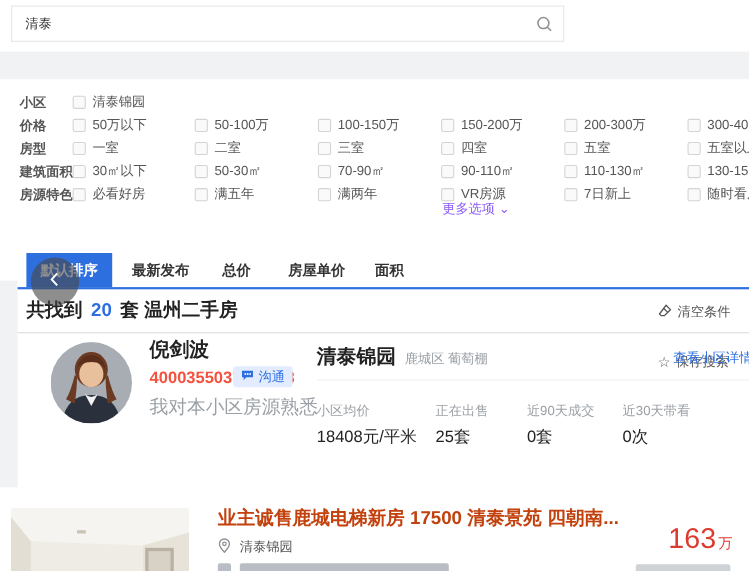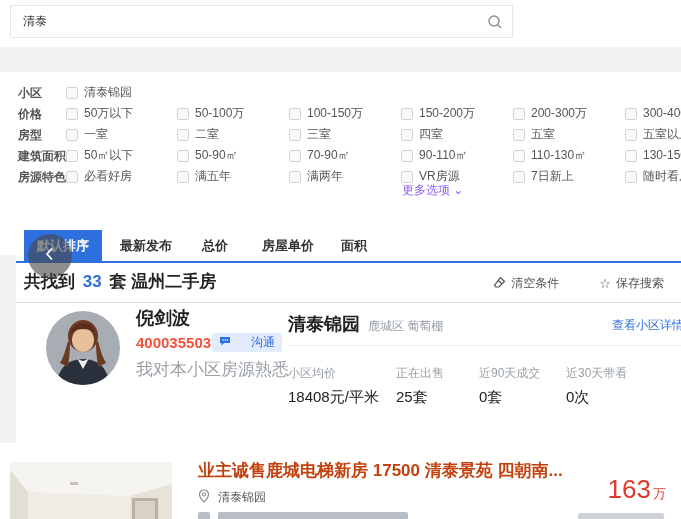--- a/index.html
+++ b/index.html
@@ -35,31 +35,31 @@
   .tab { position:absolute; top:0; height:31px; line-height:31px; font-size:13px;
     font-weight:bold; color:#333; cursor:pointer; }
   .tab.active { left:8px; width:78px; background:#2e6fe0; color:#fff; text-align:center; }
   .t1{left:104px}.t2{left:186px}.t3{left:246px}.t4{left:325px}
   .back-circle { position:absolute; left:12px; top:9px; width:44px; height:44px;
     border-radius:50%; background:rgba(72,72,72,.62); display:flex; align-items:center;
     justify-content:center; cursor:pointer; z-index:6; }
   .results-row { position:absolute; left:8px; top:45px; font-size:17px; font-weight:bold;
     color:#222; }
   .results-row .cnt { color:#2e6fe0; padding:0 3px; }
-  .hdr-links { position:absolute; right:33px; top:50px; display:flex; gap:40px;
-    font-size:12px; color:#555; }
+  .hdr-links { position:absolute; right:33px; top:50px; display:flex; gap:29px;
+    font-size:12px; color:#555;flex-direction:column; }
   .hdr-link { display:flex; align-items:center; gap:5px; cursor:pointer; }
   .divider { position:absolute; left:0; top:77px; width:681px; height:1px; background:#dcdcdc; }
 
   .avatar { position:absolute; left:30px; top:86px; width:74px; height:74px;
     border-radius:50%; overflow:hidden; cursor:pointer; }
   .agent-name { position:absolute; left:120px; top:81px; font-size:18px; font-weight:bold; color:#222; }
   .agent-phone { position:absolute; left:120px; top:109px; font-size:15px; font-weight:bold; color:#f4513e; }
   .chat-btn { position:absolute; left:196px; top:108px; height:19px; padding:0 7px;
-    background:#e2ecfe; border-radius:3px; display:flex; align-items:center; gap:20px;
+    background:#e2ecfe; border-radius:3px; display:flex; align-items:center; gap:4px;
     font-size:12px; color:#2e6fe0; cursor:pointer; }
   .agent-tagline { position:absolute; left:120px; top:133px; font-size:17px; color:#9aa0a6; }
 
   .comm-name { position:absolute; left:272px; top:87px; font-size:18px; font-weight:bold;
     color:#222; cursor:pointer; }
   .comm-loc { position:absolute; left:352px; top:93px; font-size:12px; color:#9aa0a6; }
   .comm-detail { position:absolute; right:13px; top:92px; font-size:12px; color:#2e6fe0; cursor:pointer; }
   .divider2 { position:absolute; left:272px; right:13px; top:120px; height:1px; background:#f0f0f0; }
   .stat { position:absolute; top:140px; }
   .s1{left:272px}.s2{left:380px}.s3{left:463px}.s4{left:550px}
@@ -161,25 +161,25 @@
     <span class="f-opt c6">
         <span class="cbx"></span>
         <span>五室以上</span>
       </span>
   </div>
 
   <div class="f-row">
     <span class="f-label">建筑面积</span>
     <span class="f-opt c1">
         <span class="cbx"></span>
-        <span>50㎡以下</span>
+        <span>30㎡以下</span>
       </span>
     <span class="f-opt c2">
         <span class="cbx"></span>
-        <span>50-90㎡</span>
+        <span>50-30㎡</span>
       </span>
     <span class="f-opt c3">
         <span class="cbx"></span>
         <span>70-90㎡</span>
       </span>
     <span class="f-opt c4">
         <span class="cbx"></span>
         <span>90-110㎡</span>
       </span>
     <span class="f-opt c5">
@@ -239,21 +239,21 @@
   <div class="back-circle">
     <span>
       <svg width="16" height="16" viewBox="0 0 16 16">
         <polyline points="10,2.5 5,8 10,13.5" fill="none" stroke="#fff" stroke-width="1.8"></polyline>
       </svg>
     </span>
   </div>
 
   <div class="results-row">
     <span>共找到</span>
-    <span class="cnt">33</span>
+    <span class="cnt">20</span>
     <span>套</span>
     <span>温州二手房</span>
   </div>
 
   <div class="hdr-links">
     <span class="hdr-link">
       <span>
         <svg width="13" height="13" viewBox="0 0 13 13">
           <path d="M7.5 1.5 L11.5 5.5 L6 11 L3 11 L1.5 9.5 Z" fill="none" stroke="#555" stroke-width="1.2"></path>
           <line x1="5" y1="4" x2="9" y2="8" stroke="#555" stroke-width="1.2"></line>

